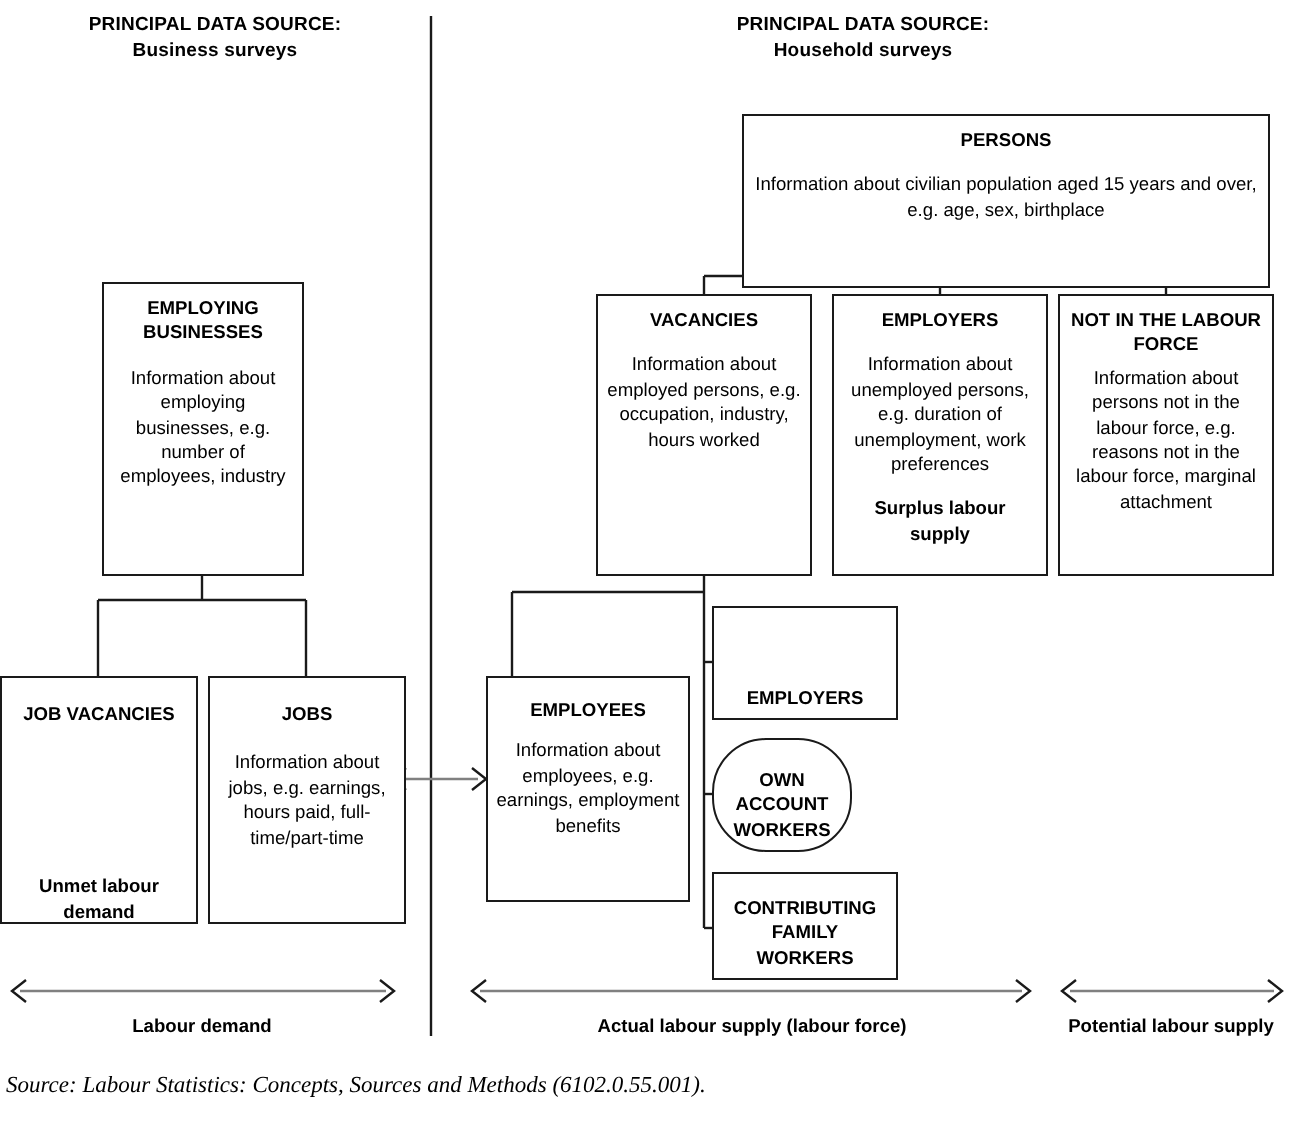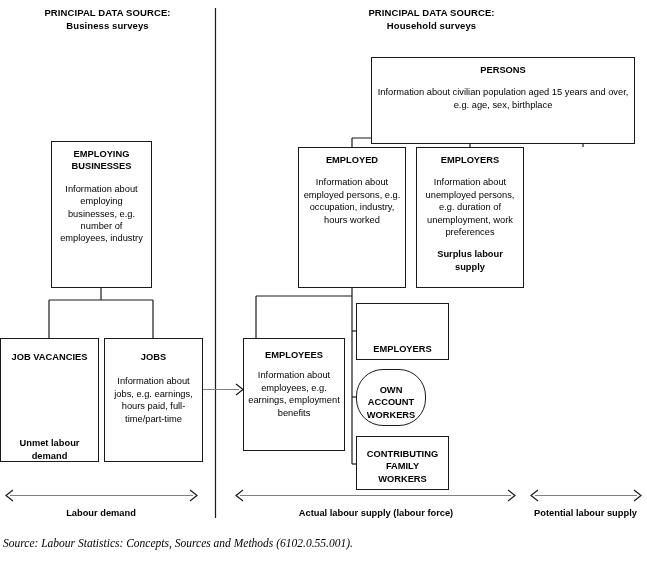--- a/index.html
+++ b/index.html
@@ -153,30 +153,34 @@
     <span class="t">PERSONS</span>
     <span class="d">Information about civilian population aged 15 years and over, e.g. age, sex, birthplace</span>
   </div>
 
   <div class="box" style="left:51px; top:141px; width:101px; height:147px;">
     <span class="t">EMPLOYING BUSINESSES</span>
     <span class="d">Information about employing businesses, e.g. number of employees, industry</span>
   </div>
 
   <div class="box" style="left:298px; top:147px; width:108px; height:141px;">
-    <span class="t">EMPLOYED</span>
+    <span class="t">VACANCIES</span>
     <span class="d">Information about employed persons, e.g. occupation, industry, hours worked</span>
   </div>
 
   <div class="box" style="left:416px; top:147px; width:108px; height:141px;">
     <span class="t">EMPLOYERS</span>
     <span class="d">Information about unemployed persons, e.g. duration of unemployment, work preferences</span>
     <span class="x">Surplus labour supply</span>
   </div>
 
+  <div class="box" style="left:529px; top:147px; width:108px; height:141px;">
+    <span class="t">NOT IN THE LABOUR FORCE</span>
+    <span class="d" style="margin-top:4px;">Information about persons not in the labour force, e.g. reasons not in the labour force, marginal attachment</span>
+  </div>
 
   <div class="box" style="left:0px; top:338px; width:99px; height:124px;">
     <span class="t" style="margin-top:6px;">JOB VACANCIES</span>
     <span class="x" style="margin-top:74px;">Unmet labour demand</span>
   </div>
 
   <div class="box" style="left:104px; top:338px; width:99px; height:124px;">
     <span class="t" style="margin-top:6px;">JOBS</span>
     <span class="d" style="margin-top:12px;">Information about jobs, e.g. earnings, hours paid, full-time/part-time</span>
   </div>

